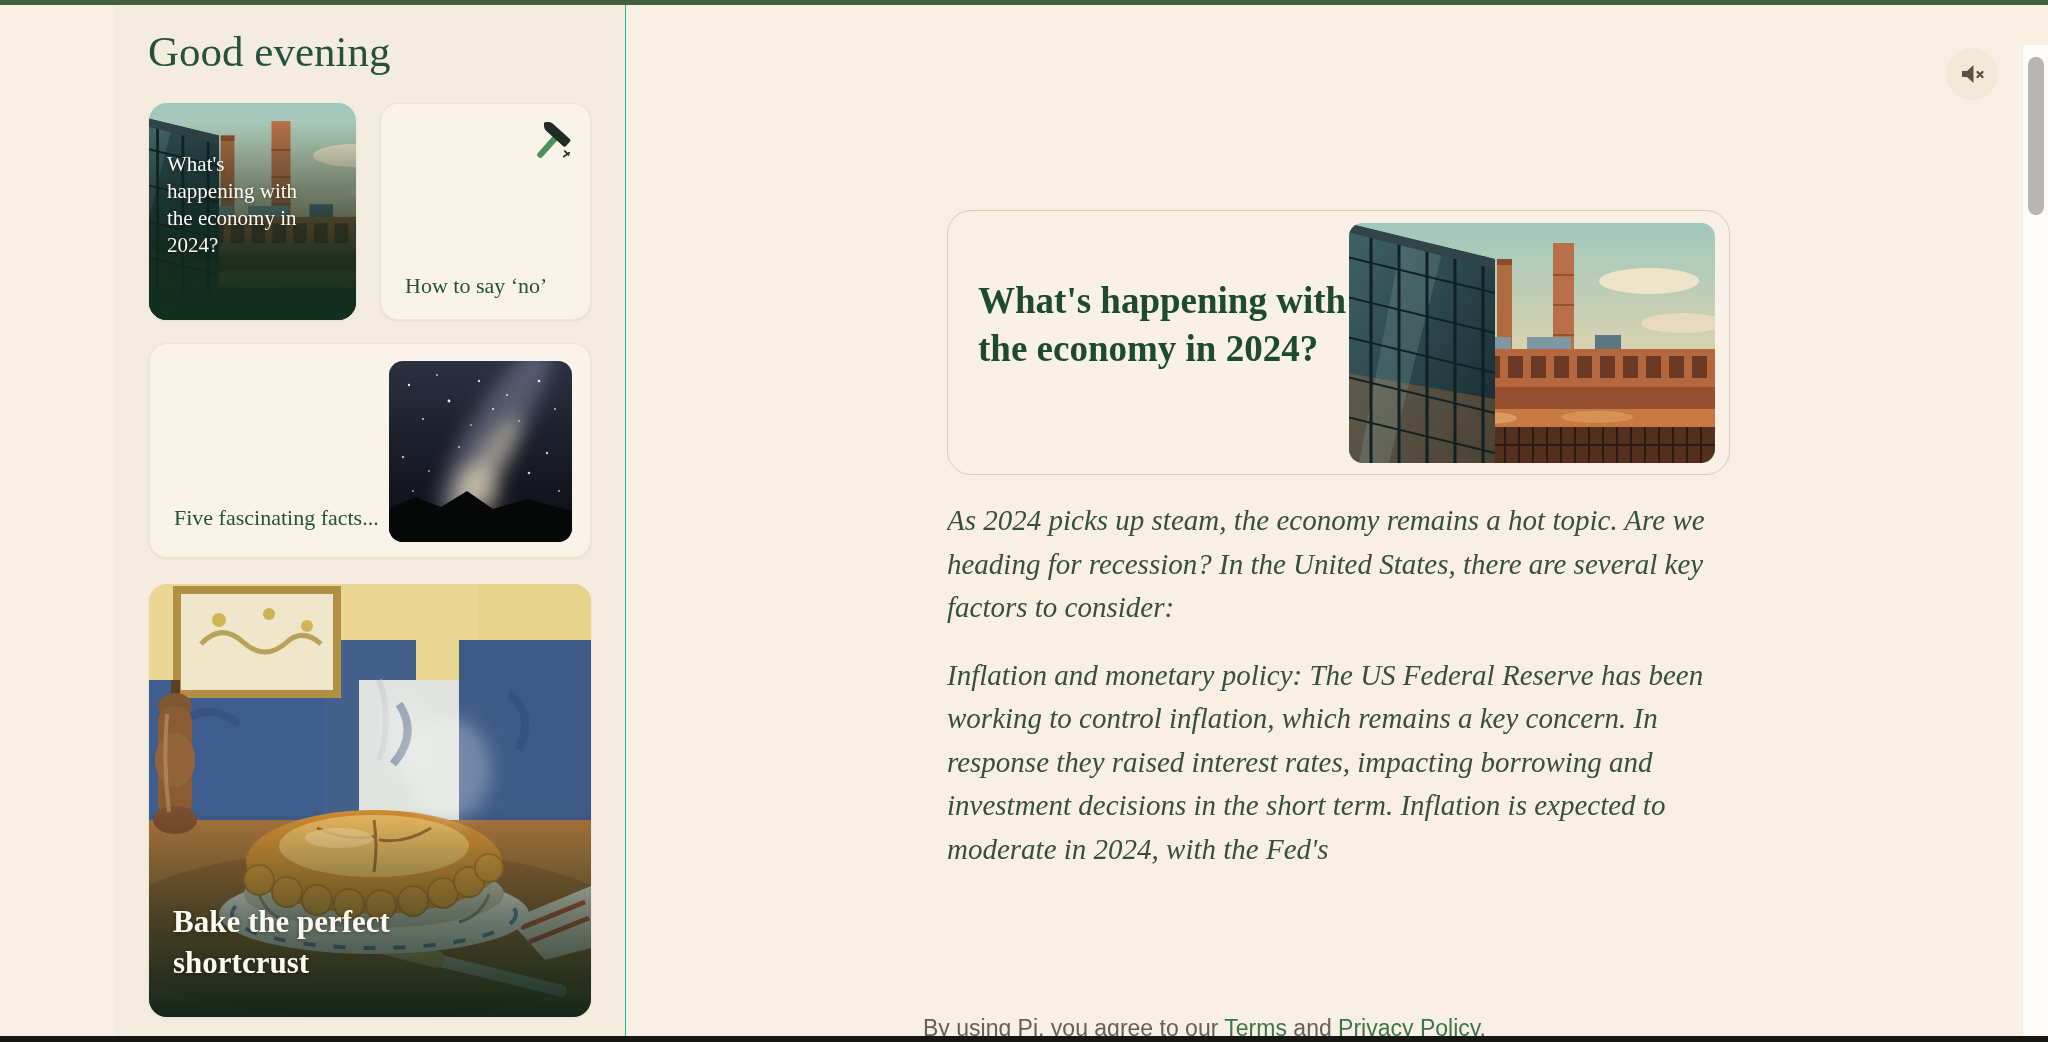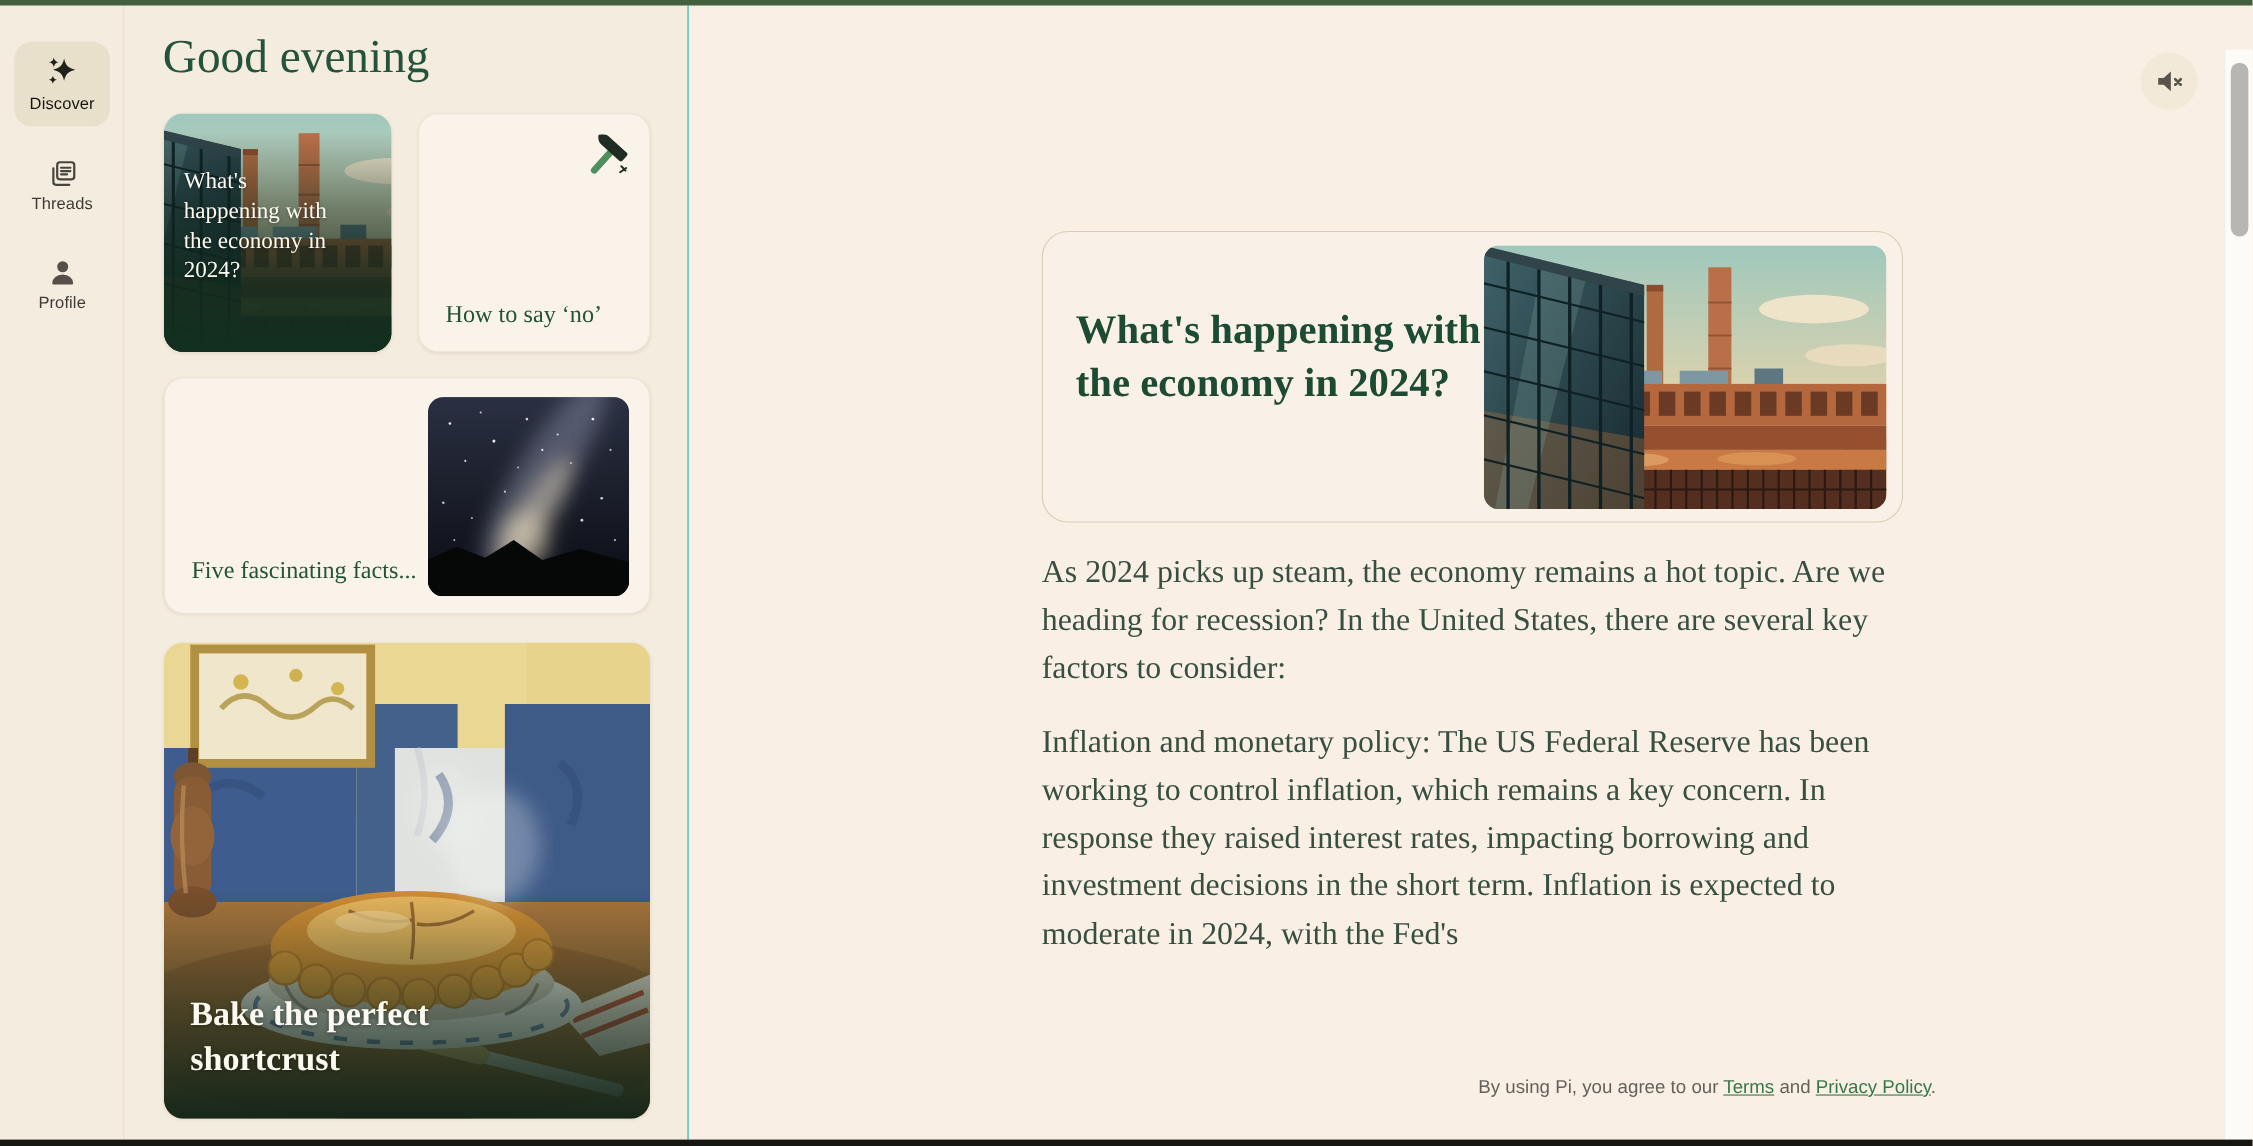--- a/index.html
+++ b/index.html
@@ -107,21 +107,21 @@
   }
   .article-hero {
     position:absolute; right:14px; top:12px; width:366px; height:240px;
     border-radius:14px; overflow:hidden;
   }
   .article-body {
     position:absolute; left:321px; top:494px; width:780px; height:372px;
     overflow:hidden;
   }
   .article-body p {
-    color:#374f41; font-size:29px; line-height:1.5; margin-bottom:24px;
+    color:#374f41; font-size:29px; line-height:1.5; margin-bottom:24px;font-style:italic;
   }
 
   .composer {
     position:absolute; left:297px; top:874px; width:837px; height:66px;
     background:#fdf7ed; border:1.5px solid #e5dbc7; border-radius:34px;
     z-index:20;
   }
   .composer input {
     position:absolute; left:28px; top:0; width:680px; height:63px;
     border:none; outline:none; background:transparent;
@@ -129,22 +129,22 @@
     font-size:29px; color:#4c4639;
   }
   .composer input::placeholder { color:#a79a85; opacity:1; }
   .send-btn {
     position:absolute; right:6px; top:5px; width:53px; height:53px;
     border-radius:50%; background:#f2e8d7; cursor:pointer;
     display:flex; align-items:center; justify-content:center;
   }
 
   .legal {
-    position:absolute; left:297px; top:974px; width:837px;
-    text-align:right; font-size:17px; color:#63615a; z-index:20;
+    position:absolute; left:297px; top:1010px; width:837px;
+    text-align:left; font-size:23px; color:#63615a; z-index:20;
   }
   .legal a { color:#37774a; text-decoration:underline; cursor:pointer; }
 </style>
 </head>
 <body>
 
 <svg width="0" height="0" style="position:absolute" aria-hidden="true">
   <defs>
     <linearGradient id="skyG" x1="0" y1="0" x2="0" y2="1">
       <stop offset="0" stop-color="#9fc8bd"></stop>
@@ -343,40 +343,20 @@
 
     <symbol id="sym-arrow-up" viewBox="0 0 24 24">
       <path d="M12 19 V6 M6.5 11.5 L12 5.5 L17.5 11.5" fill="none" stroke="#7b7263" stroke-width="2.2" stroke-linecap="round" stroke-linejoin="round"></path>
     </symbol>
   </defs>
 </svg>
 
 <div class="app">
   <div class="topbar"></div>
 
-  <nav class="sidebar">
-    <div class="nav-item nav-discover">
-      <svg class="icon" width="34" height="34">
-          <use href="#sym-sparkle"></use>
-        </svg>
-      <div class="nav-label">Discover</div>
-    </div>
-    <div class="nav-item nav-threads">
-      <svg class="icon" width="30" height="30">
-          <use href="#sym-threads"></use>
-        </svg>
-      <div class="nav-label">Threads</div>
-    </div>
-    <div class="nav-item nav-profile">
-      <svg class="icon" width="30" height="30">
-          <use href="#sym-profile"></use>
-        </svg>
-      <div class="nav-label">Profile</div>
-    </div>
-  </nav>
 
   <section class="discover-panel">
     <h1 class="greeting serif">Good evening</h1>
 
     <div class="card card1">
       <svg class="card-img-fill" preserveAspectRatio="xMidYMid slice" viewBox="0 0 370 240">
           <use href="#sym-factory"></use>
         </svg>
       <div class="shade"></div>
       <div class="card1-title serif">What's happening with the economy in 2024?</div>

